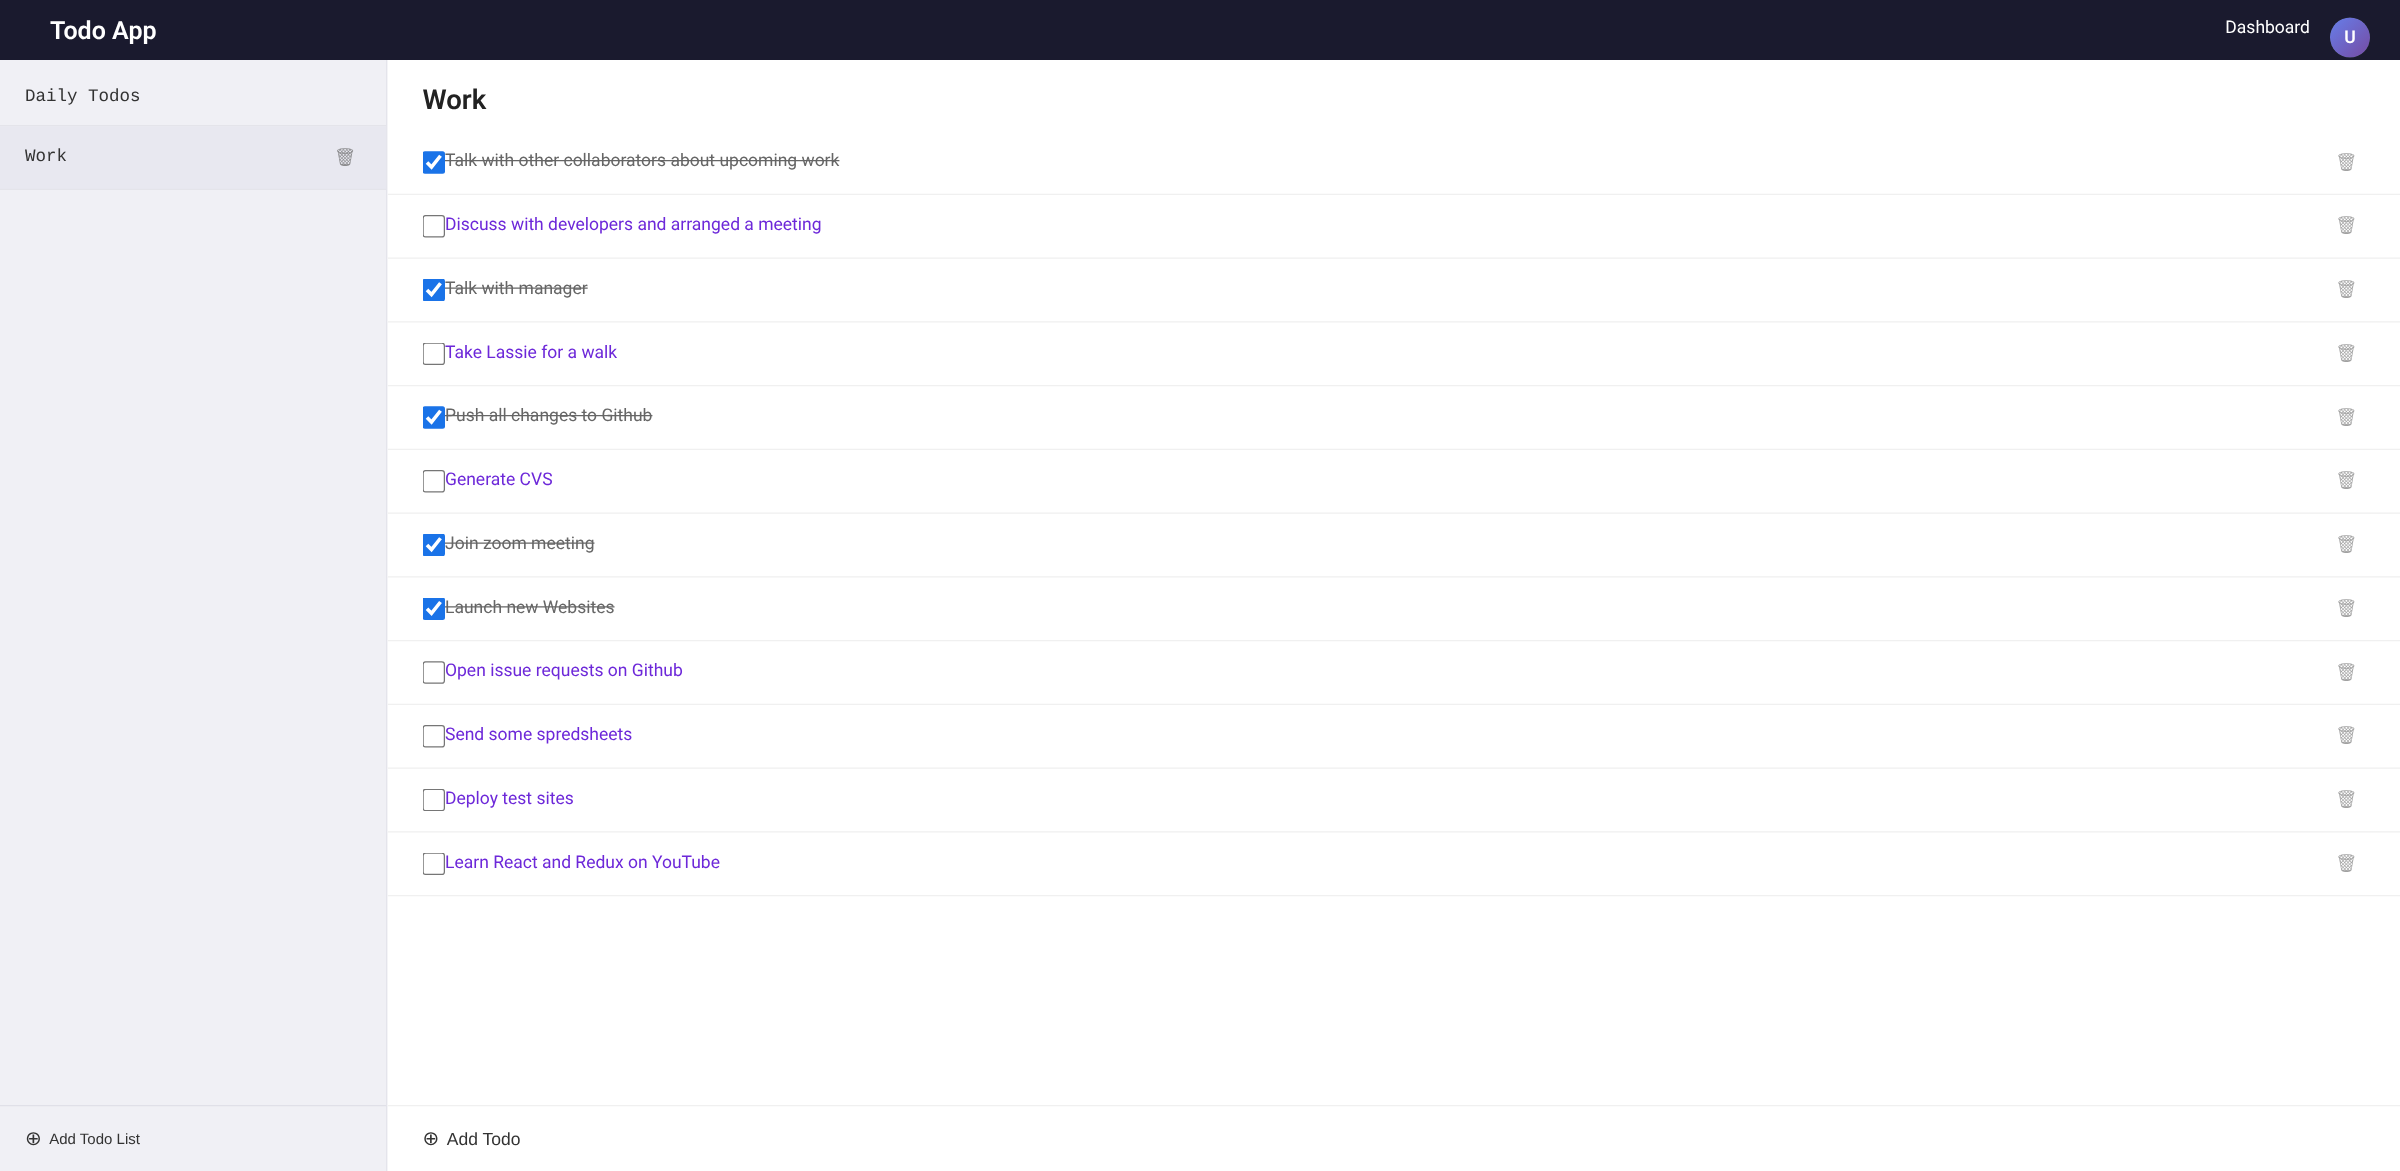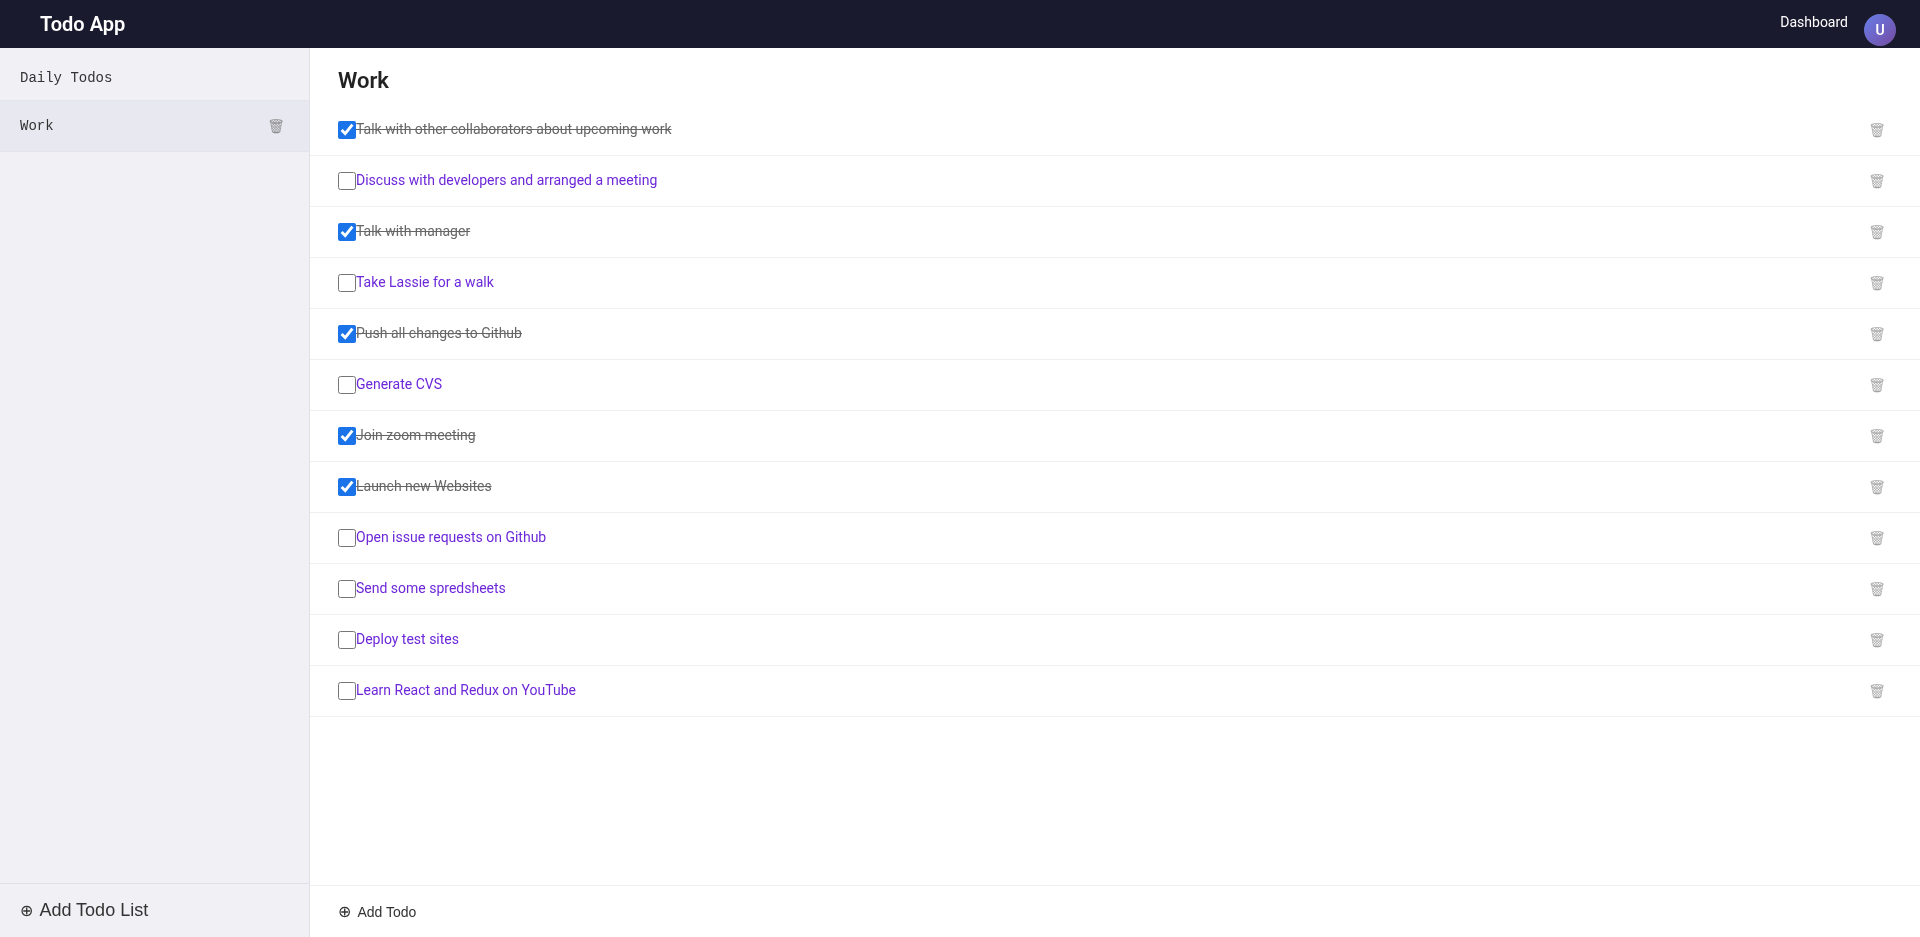--- a/index.html
+++ b/index.html
@@ -116,21 +116,21 @@
 
     .sidebar-footer {
       padding: 16px 20px;
       border-top: 1px solid #e0e0e8;
     }
     .add-list-btn {
       background: none;
       border: none;
       cursor: pointer;
       color: #333;
-      font-size: 18px;
+      font-size: 12px;
       display: flex;
       align-items: center;
       gap: 6px;
     }
 
     
     .content {
       flex: 1;
       background: white;
       display: flex;

